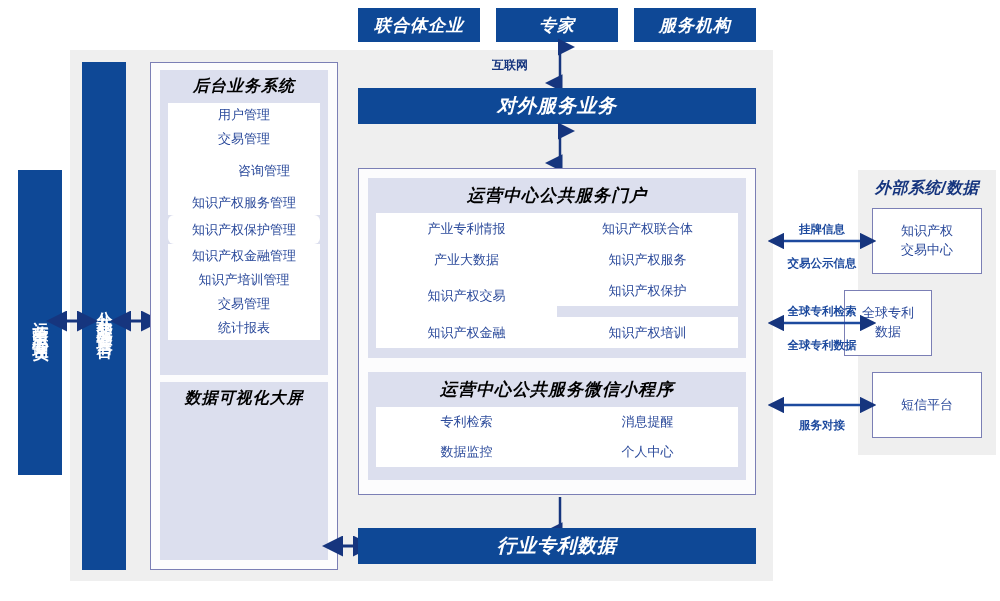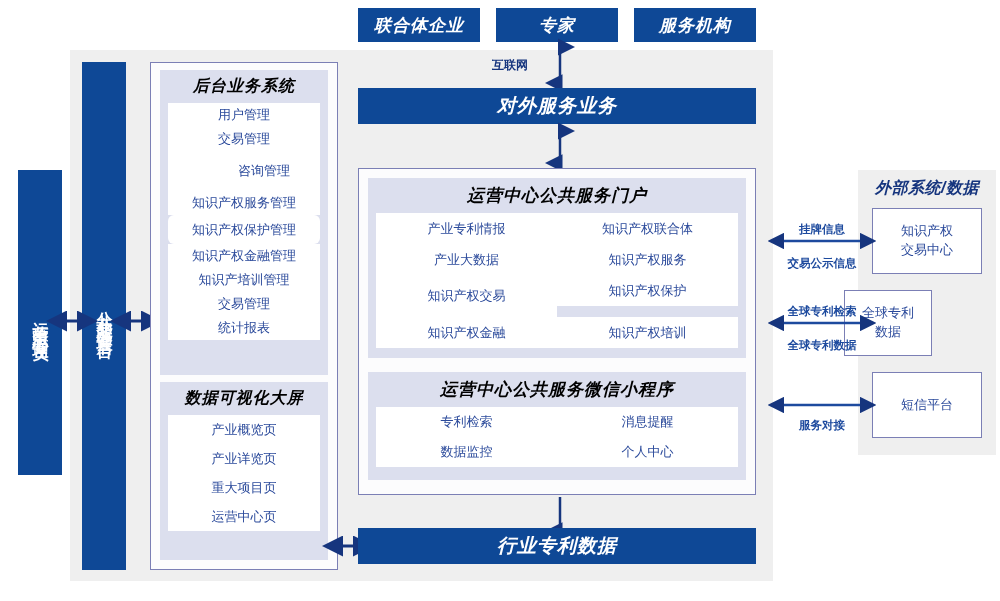--- a/index.html
+++ b/index.html
@@ -140,26 +140,20 @@
       <div class="cell" style="height:29px;border-radius:6px;">知识产权保护管理</div>
       <div class="cell" style="height:24px;">知识产权金融管理</div>
       <div class="cell" style="height:24px;">知识产培训管理</div>
       <div class="cell" style="height:24px;">交易管理</div>
       <div class="cell" style="height:24px;">统计报表</div>
     </div>
   </div>
 
   <div class="group" style="left:160px;top:382px;width:168px;height:178px;">
     <div class="group-title">数据可视化大屏</div>
-    <div class="cellcol">
-      <div class="cell" style="height:29px;">产业概览页</div>
-      <div class="cell" style="height:29px;">产业详览页</div>
-      <div class="cell" style="height:29px;">重大项目页</div>
-      <div class="cell" style="height:29px;">运营中心页</div>
-    </div>
   </div>
 
   <div class="ilabel" style="left:492px;top:57px;">互联网</div>
   <div class="arrow" style="left:552px;top:42px;">
     <svg width="16" height="46" viewBox="0 0 16 46">
       <defs>
         <marker id="ahU" markerWidth="7" markerHeight="7" refX="3.5" refY="6" orient="auto">
           <path d="M0,7 L7,7 L3.5,0 z" fill="#16357E"></path>
         </marker>
         <marker id="ahD" markerWidth="7" markerHeight="7" refX="3.5" refY="1" orient="auto">

